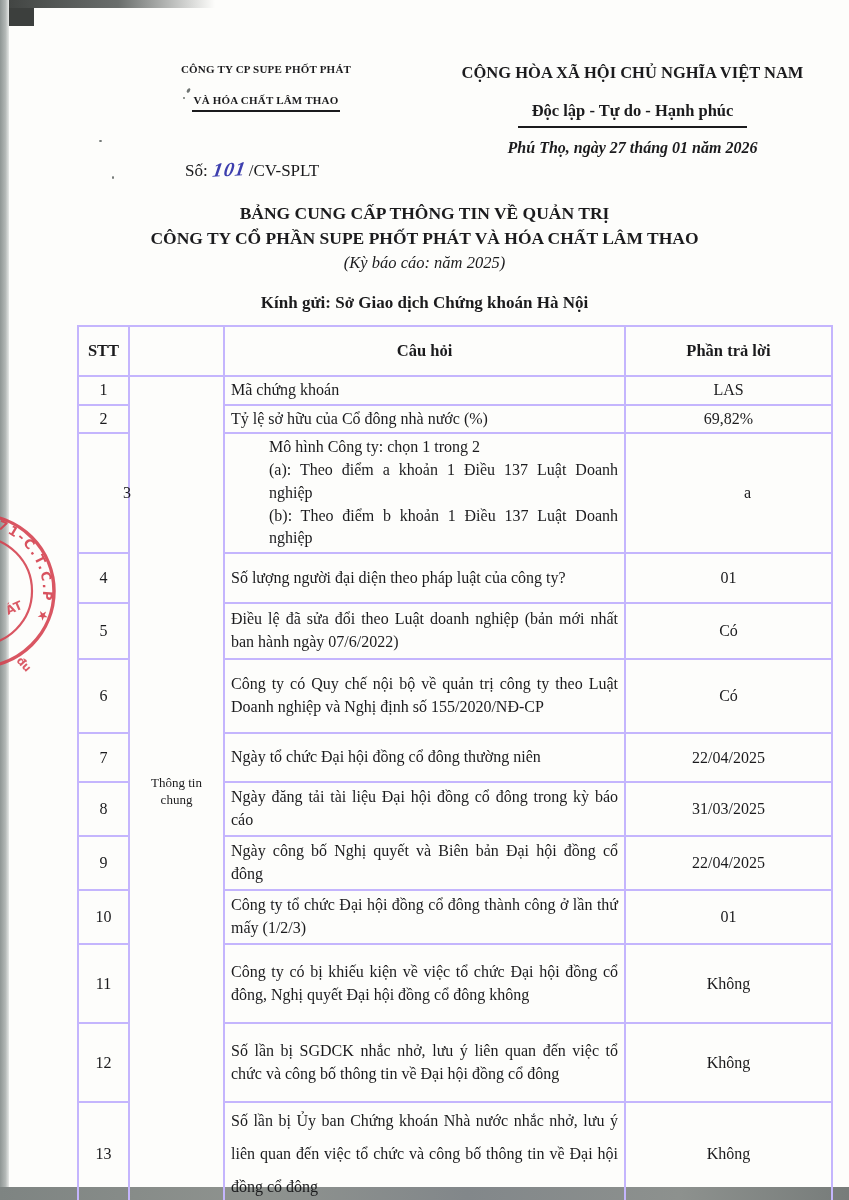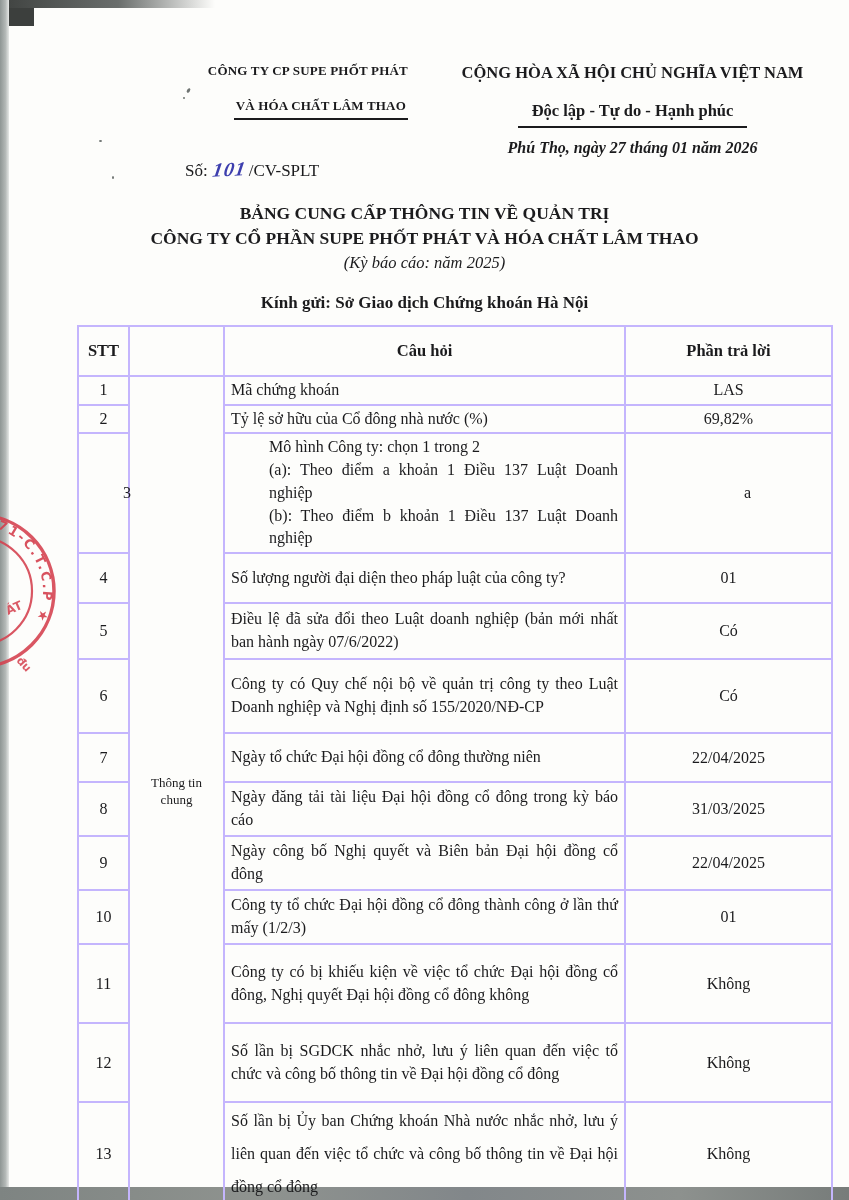--- a/index.html
+++ b/index.html
@@ -17,22 +17,22 @@
   .scan-corner{position:absolute;left:0;top:0;width:34px;height:26px;background:#3c3f3d;}
   .scan-edge-bottom{position:absolute;left:0;bottom:0;width:849px;height:13px;
     background:linear-gradient(90deg,#7e8482,#8f938f 30%,#82878a 55%,#8d918e 80%,#777c7a);}
   .speck{position:absolute;background:#6f7472;border-radius:50%;}
   .s1{left:187px;top:88px;width:3px;height:5px;transform:rotate(30deg);}
   .s2{left:183px;top:97px;width:2px;height:2px;}
   .s3{left:99px;top:140px;width:3px;height:2px;}
   .s4{left:112px;top:176px;width:2px;height:3px;}
   
   .hdr{position:absolute;left:0;top:55px;width:849px;}
-  .hdr-left{position:absolute;left:108px;top:8px;width:300px;text-align:right;
-    font-weight:bold;font-size:13px;letter-spacing:.2px;}
+  .hdr-left{position:absolute;left:116px;top:8px;width:300px;text-align:center;
+    font-weight:bold;font-size:11px;letter-spacing:.2px;}
   .hdr-left .l2{margin-top:19px;display:inline-block;padding:0 2px 4px;border-bottom:2px solid #1b1b1d;}
   .hdr-right{position:absolute;left:440px;top:8px;width:385px;text-align:center;}
   .hdr-right .n1{font-weight:bold;font-size:16.5px;}
   .hdr-right .n2{margin-top:18px;display:inline-block;font-weight:bold;font-size:16.5px;
     padding:0 14px 5px;border-bottom:2px solid #1b1b1d;}
   .hdr-right .dt{margin-top:11px;font-style:italic;font-size:16px;font-weight:600;}
   .doc-no{position:absolute;left:185px;top:103px;font-size:17px;white-space:nowrap;}
   .doc-no .hand{color:#3d3fae;font-size:20px;font-style:italic;font-weight:bold;
     display:inline-block;transform:skewX(-12deg) rotate(-3deg);letter-spacing:1px;margin:0 3px 0 5px;}
   

